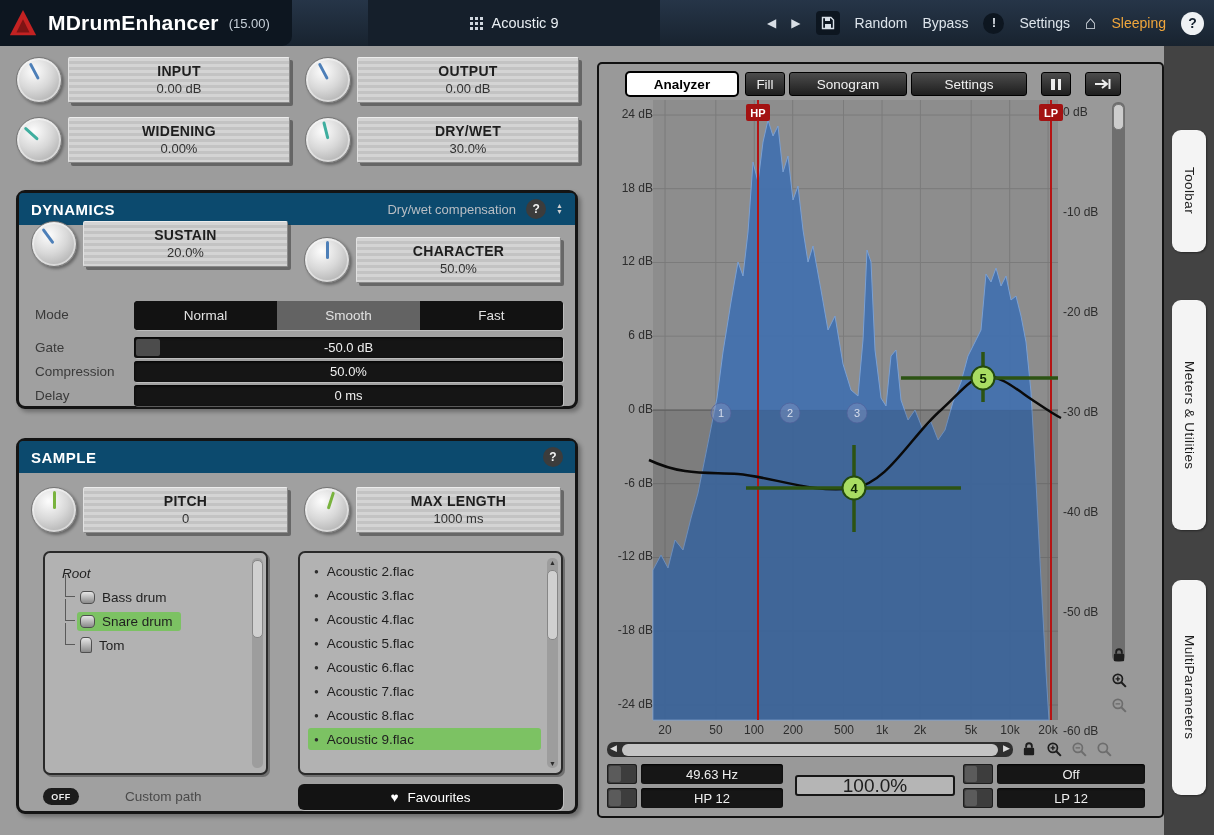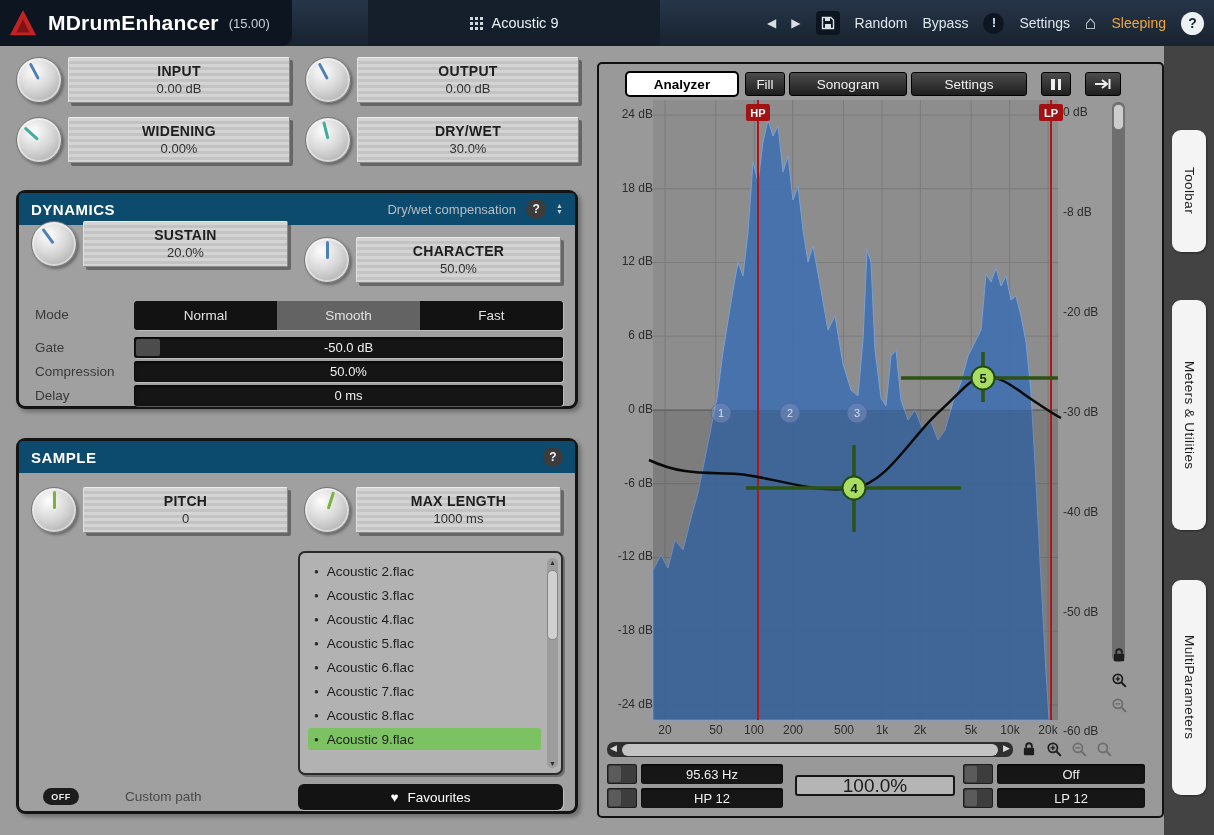--- a/index.html
+++ b/index.html
@@ -285,20 +285,48 @@
     <div class="knob-cell" style="left:285px; top:46px;">
       <div class="knob">
           <i class="ptr p-green" style="transform:rotate(18deg);"></i>
         </div>
       <div class="val-panel w205">
         <div class="vp-label">MAX LENGTH</div>
         <div class="vp-value">1000 ms</div>
       </div>
     </div>
 
+    <div class="listbox" style="left:24px; top:110px; width:225px; height:224px;">
+      <div class="tree-rows">
+        <div class="tree-row root">
+          <span class="row-inner">Root</span>
+        </div>
+        <div class="tree-row">
+          <span class="row-inner">
+              <i class="drum-icon"></i>
+              <span>Bass drum</span>
+            </span>
+        </div>
+        <div class="tree-row selected">
+          <span class="row-inner">
+              <i class="drum-icon"></i>
+              <span>Snare drum</span>
+            </span>
+        </div>
+        <div class="tree-row">
+          <span class="row-inner">
+              <i class="drum-icon tall"></i>
+              <span>Tom</span>
+            </span>
+        </div>
+      </div>
+      <div class="vscroll">
+          <span class="vthumb" style="top:2px; height:78px;"></span>
+        </div>
+    </div>
 
     <div class="listbox" style="left:279px; top:110px; width:265px; height:224px;">
       <div class="file-rows">
         <div class="file-row">
             <span class="bullet">●</span>
             <span>Acoustic 2.flac</span>
           </div>
         <div class="file-row">
             <span class="bullet">●</span>
             <span>Acoustic 3.flac</span>
@@ -368,21 +396,21 @@
     <div class="db-l" style="top:117px;">18 dB</div>
     <div class="db-l" style="top:190px;">12 dB</div>
     <div class="db-l" style="top:264px;">6 dB</div>
     <div class="db-l" style="top:338px;">0 dB</div>
     <div class="db-l" style="top:412px;">-6 dB</div>
     <div class="db-l" style="top:485px;">-12 dB</div>
     <div class="db-l" style="top:559px;">-18 dB</div>
     <div class="db-l" style="top:633px;">-24 dB</div>
 
     <div class="db-r" style="top:41px;">0 dB</div>
-    <div class="db-r" style="top:141px;">-8 dB</div>
+    <div class="db-r" style="top:141px;">-10 dB</div>
     <div class="db-r" style="top:241px;">-20 dB</div>
     <div class="db-r" style="top:341px;">-30 dB</div>
     <div class="db-r" style="top:441px;">-40 dB</div>
     <div class="db-r" style="top:541px;">-50 dB</div>
     <div class="db-r" style="top:660px;">-60 dB</div>
 
     <div class="plot">
       <svg width="405" height="620" viewBox="0 0 405 620">
 
         <g stroke="#7b7b7b" stroke-width="1">
@@ -496,21 +524,21 @@
         </svg>
     </div>
     <div class="mini-icon dim" style="left:497px; top:677px;">
       <svg viewBox="0 0 14 14" width="16" height="16">
           <circle cx="6" cy="6" r="4" fill="none" stroke="#1d1d1d" stroke-width="1.5"></circle>
           <path d="M9 9 L13 13" stroke="#1d1d1d" stroke-width="1.8"></path>
         </svg>
     </div>
 
     <div class="mini-slider" style="left:8px; top:700px;"></div>
-    <div class="bc-bar" style="left:42px; top:700px; width:142px;">95.63 Hz</div>
+    <div class="bc-bar" style="left:42px; top:700px; width:142px;">49.63 Hz</div>
     <div class="mini-slider" style="left:8px; top:724px;"></div>
     <div class="bc-bar" style="left:42px; top:724px; width:142px;">HP 12</div>
 
     <div class="bc-mid" style="left:196px; top:711px; width:160px;">100.0%</div>
 
     <div class="mini-slider" style="left:364px; top:700px;"></div>
     <div class="bc-bar" style="left:398px; top:700px; width:148px;">Off</div>
     <div class="mini-slider" style="left:364px; top:724px;"></div>
     <div class="bc-bar" style="left:398px; top:724px; width:148px;">LP 12</div>
   </section>

